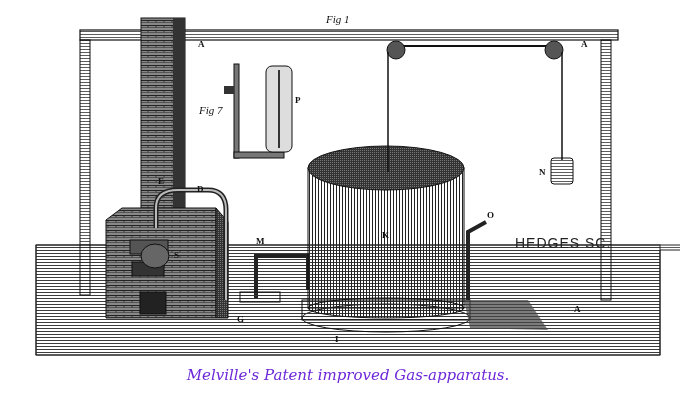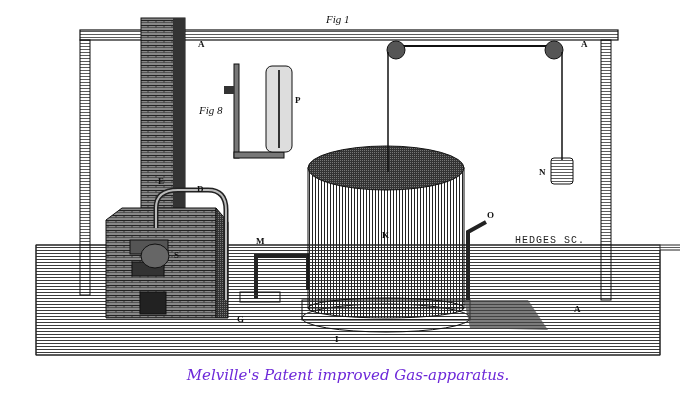--- a/index.html
+++ b/index.html
@@ -1,20 +1,20 @@
 <!DOCTYPE html>
 <html><head>
 <meta charset="utf-8">
 <style>
   html,body{margin:0;padding:0;background:#fff;}
   body{width:680px;height:407px;position:relative;overflow:hidden;font-family:"Liberation Serif",serif;}
   .stage{position:absolute;left:8px;top:0;width:680px;height:407px;}
   .lbl{position:absolute;font-family:"Liberation Serif",serif;font-size:9px;color:#111;font-weight:bold;}
   .figlbl{position:absolute;font-family:"Liberation Serif",serif;font-style:italic;font-size:11px;color:#111;}
-  .engraver{position:absolute;font-family:Liberation Mono, monospace;font-size:10px;letter-spacing:1px;color:#222;}
+  .engraver{position:absolute;font-family:Liberation Sans, sans-serif;font-size:14px;letter-spacing:1px;color:#222;}
   .caption{position:absolute;left:0;top:366px;width:680px;text-align:center;font-family:"DejaVu Serif",serif;font-style:italic;font-size:15px;color:#6d28d9;}
 </style>
 </head>
 <body>
 
 <div class="stage">
   <svg width="680" height="407" viewBox="0 0 680 407" xmlns="http://www.w3.org/2000/svg">
     <defs>
       <pattern id="hatch" width="3" height="3" patternUnits="userSpaceOnUse">
         <line x1="0" y1="1.5" x2="3" y2="1.5" stroke="#333" stroke-width="0.8"></line>
@@ -90,21 +90,21 @@
     <g>
       <rect x="226" y="64" width="5" height="94" fill="#777" stroke="#111"></rect>
       <rect x="226" y="152" width="50" height="6" fill="#777" stroke="#111"></rect>
       <rect x="258" y="66" width="26" height="86" rx="6" fill="#ddd" stroke="#111"></rect>
       <line x1="271" y1="70" x2="271" y2="148" stroke="#333" stroke-width="2"></line>
       <rect x="216" y="86" width="10" height="8" fill="#333"></rect>
     </g>
   </svg>
 
   <span class="figlbl" style="left:318px;top:13px;">Fig 1</span>
-  <span class="figlbl" style="left:191px;top:104px;">Fig 8</span>
+  <span class="figlbl" style="left:191px;top:104px;">Fig 7</span>
   <span class="lbl" style="left:190px;top:39px;">A</span>
   <span class="lbl" style="left:573px;top:39px;">A</span>
   <span class="lbl" style="left:566px;top:304px;">A</span>
   <span class="lbl" style="left:287px;top:95px;">P</span>
   <span class="lbl" style="left:150px;top:176px;">E</span>
   <span class="lbl" style="left:189px;top:184px;">D</span>
   <span class="lbl" style="left:166px;top:250px;">S</span>
   <span class="lbl" style="left:248px;top:236px;">M</span>
   <span class="lbl" style="left:229px;top:314px;">G</span>
   <span class="lbl" style="left:374px;top:230px;">K</span>

